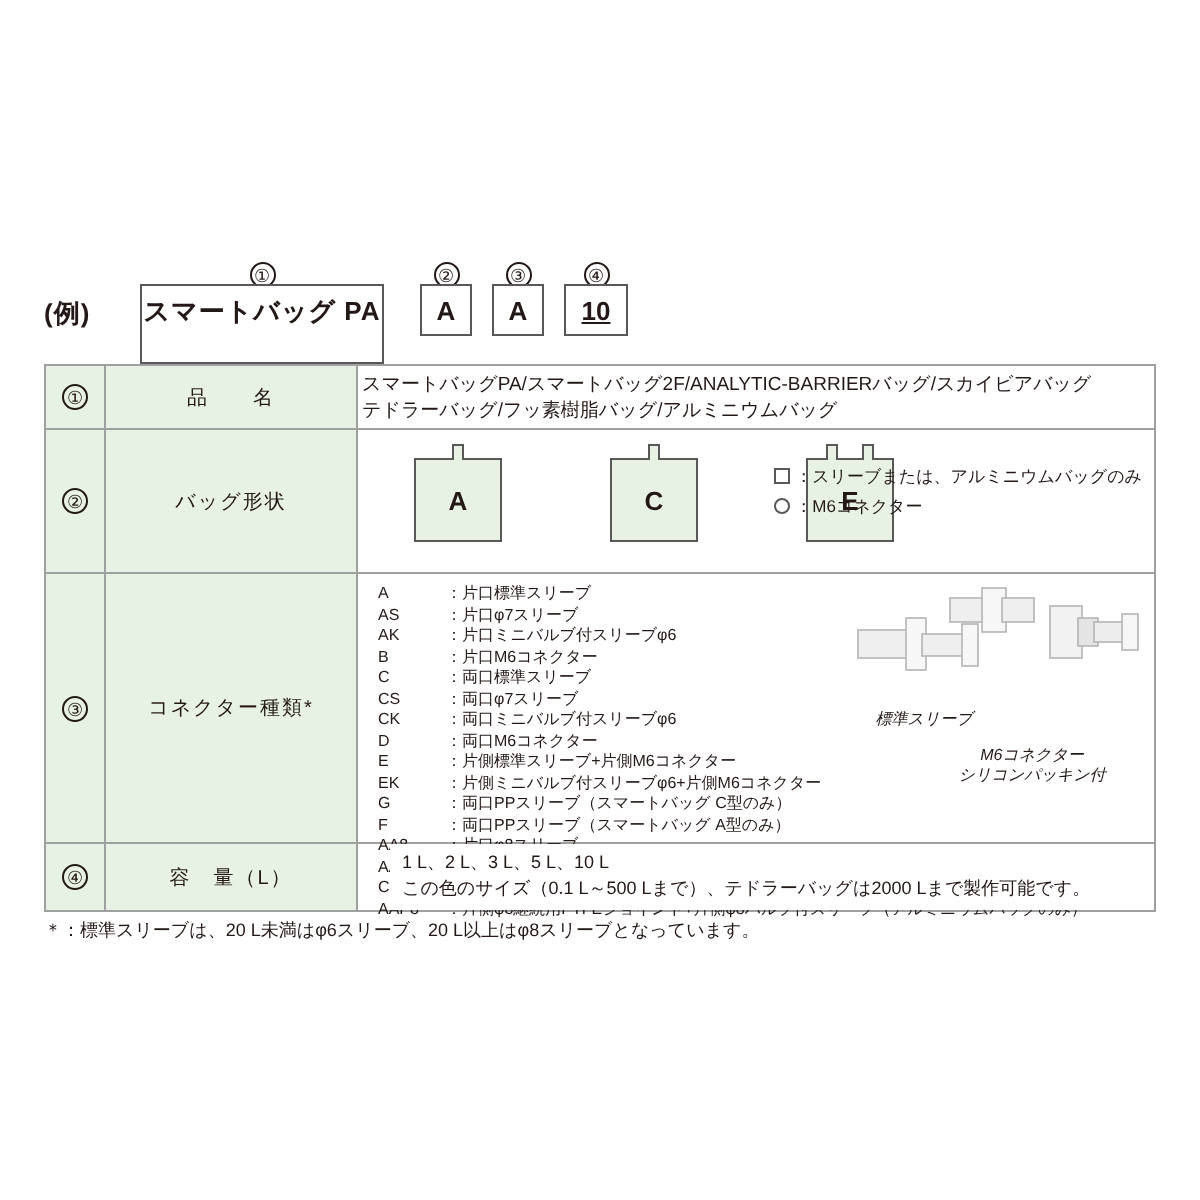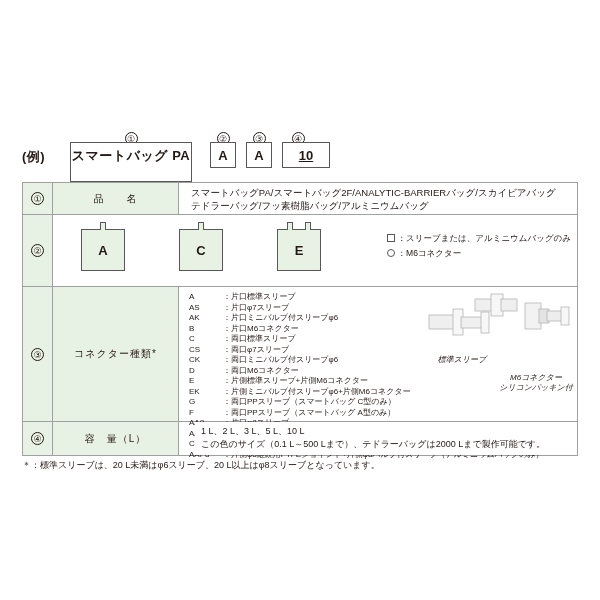--- a/index.html
+++ b/index.html
@@ -81,21 +81,21 @@
     left: 224px;
     top: 14px;
     width: 26px;
     height: 26px;
     font-size: 13px;
     line-height: 25px;
   }
   .ex-box-num {
     left: 260px;
     top: 14px;
-    width: 48px;
+    width: 32px;
     height: 26px;
     font-size: 13px;
     line-height: 25px;
     text-decoration: underline;
   }
   .ex-mark {
     position: absolute;
     top: 0px;
     text-align: center;
   }
@@ -146,21 +146,21 @@
     flex: 1 1 auto;
     border-right: 1px solid #9fa0a0;
     background: #ffffff;
     box-sizing: border-box;
     position: relative;
   }
 
   
   .row1 { height: 32px; }
   .row1 .cell-body {
-    padding: 3px 12px;
+    padding: 3px 2px;
     font-size: 9.5px;
     line-height: 13px;
   }
 
   
   .row2 { height: 72px; }
   .row2 .cell-body { padding: 0; }
   .bagshapes {
     position: relative;
     width: 100%;
@@ -253,21 +253,21 @@
     height: 128px;
     font-style: italic;
   }
   .pic-cap {
     position: absolute;
     font-size: 8px;
     text-align: center;
     line-height: 10px;
   }
   .cap-std { left: 0px; top: 64px; width: 74px; }
-  .cap-m6 { left: 68px; top: 82px; width: 86px; }
+  .cap-m6 { left: 48px; top: 82px; width: 86px; }
 
   
   .row4 { height: 34px; }
   .row4 .cell-body {
     padding: 3px 6px;
     font-size: 9px;
     line-height: 13px;
     margin-left: 16px;
   }
 
@@ -316,20 +316,21 @@
       <div class="cell-body">
         <div>スマートバッグPA/スマートバッグ2F/ANALYTIC-BARRIERバッグ/スカイビアバッグ</div>
         <div>テドラーバッグ/フッ素樹脂バッグ/アルミニウムバッグ</div>
       </div>
     </div>
 
     <div class="trow row2">
       <div class="cell-num">
         <span class="circnum">②</span>
       </div>
+      <div class="cell-name">バッグ形状</div>
       <div class="cell-body">
         <div class="bagshapes">
           <div class="bag bag-a">
             <span class="nozzle"></span>
             <span>A</span>
           </div>
           <div class="bag bag-c">
             <span class="nozzle"></span>
             <span>C</span>
           </div>

